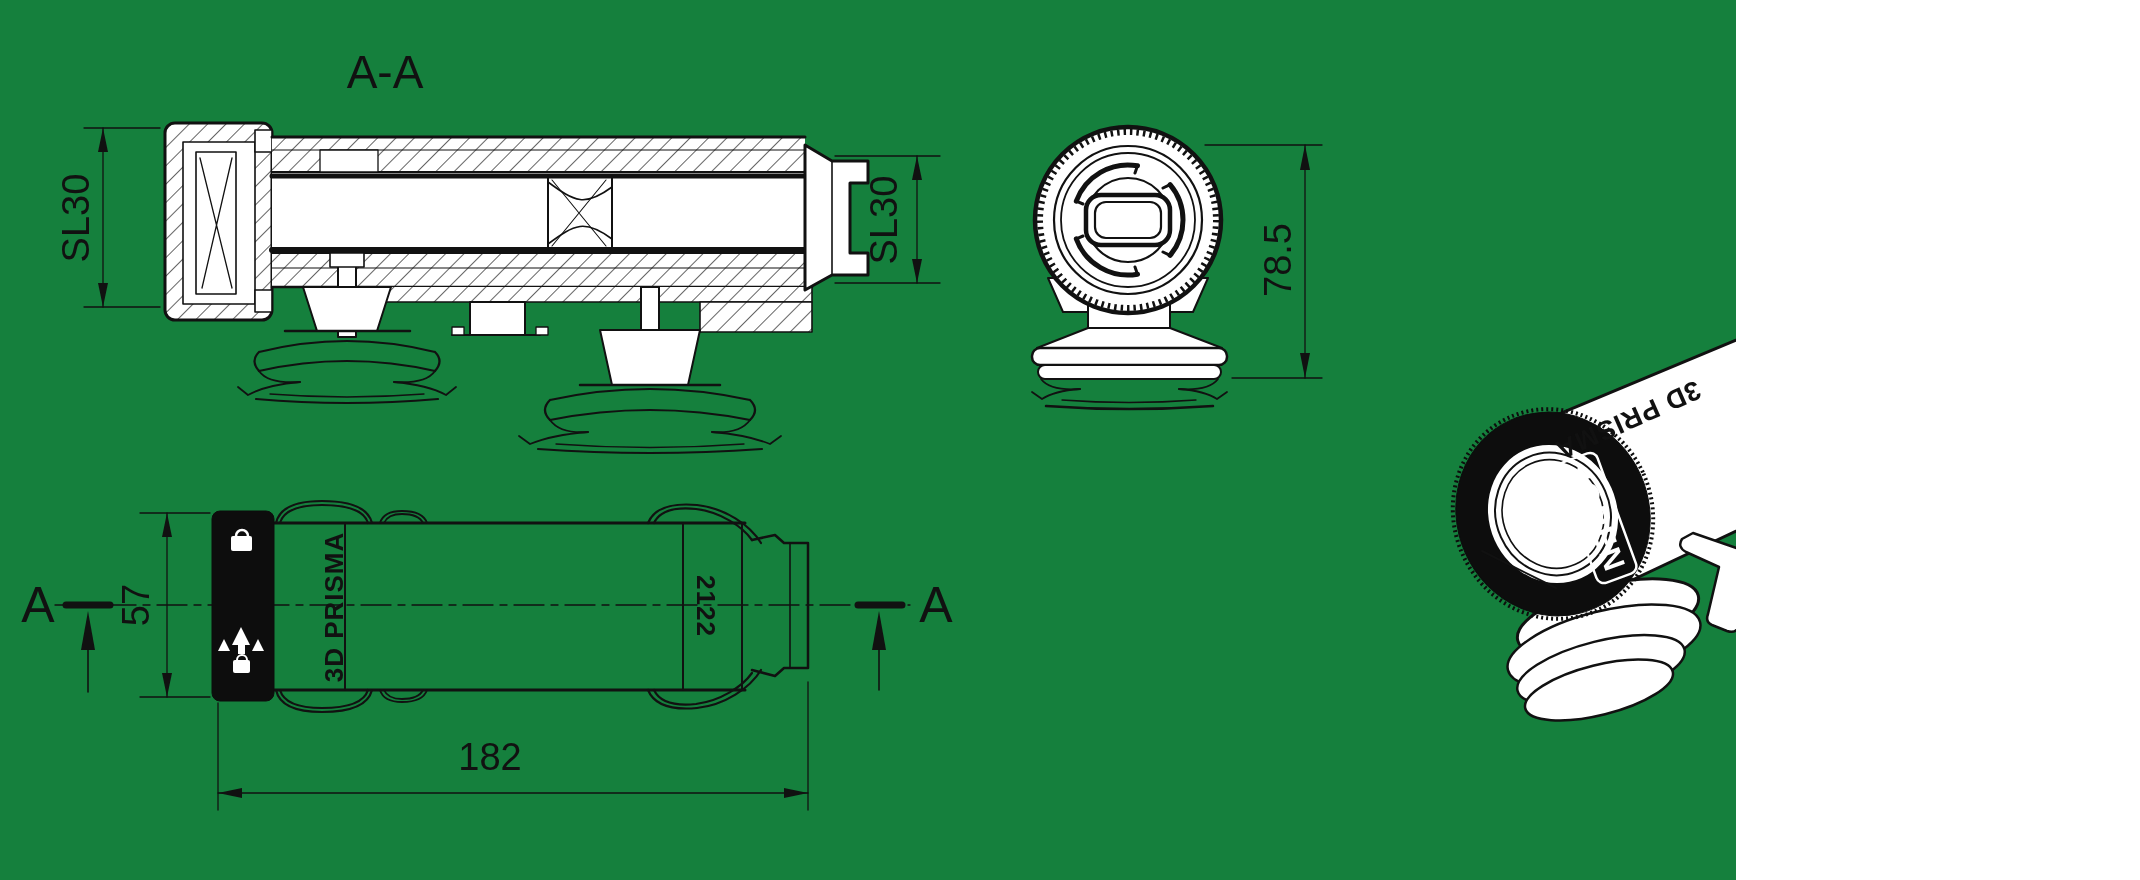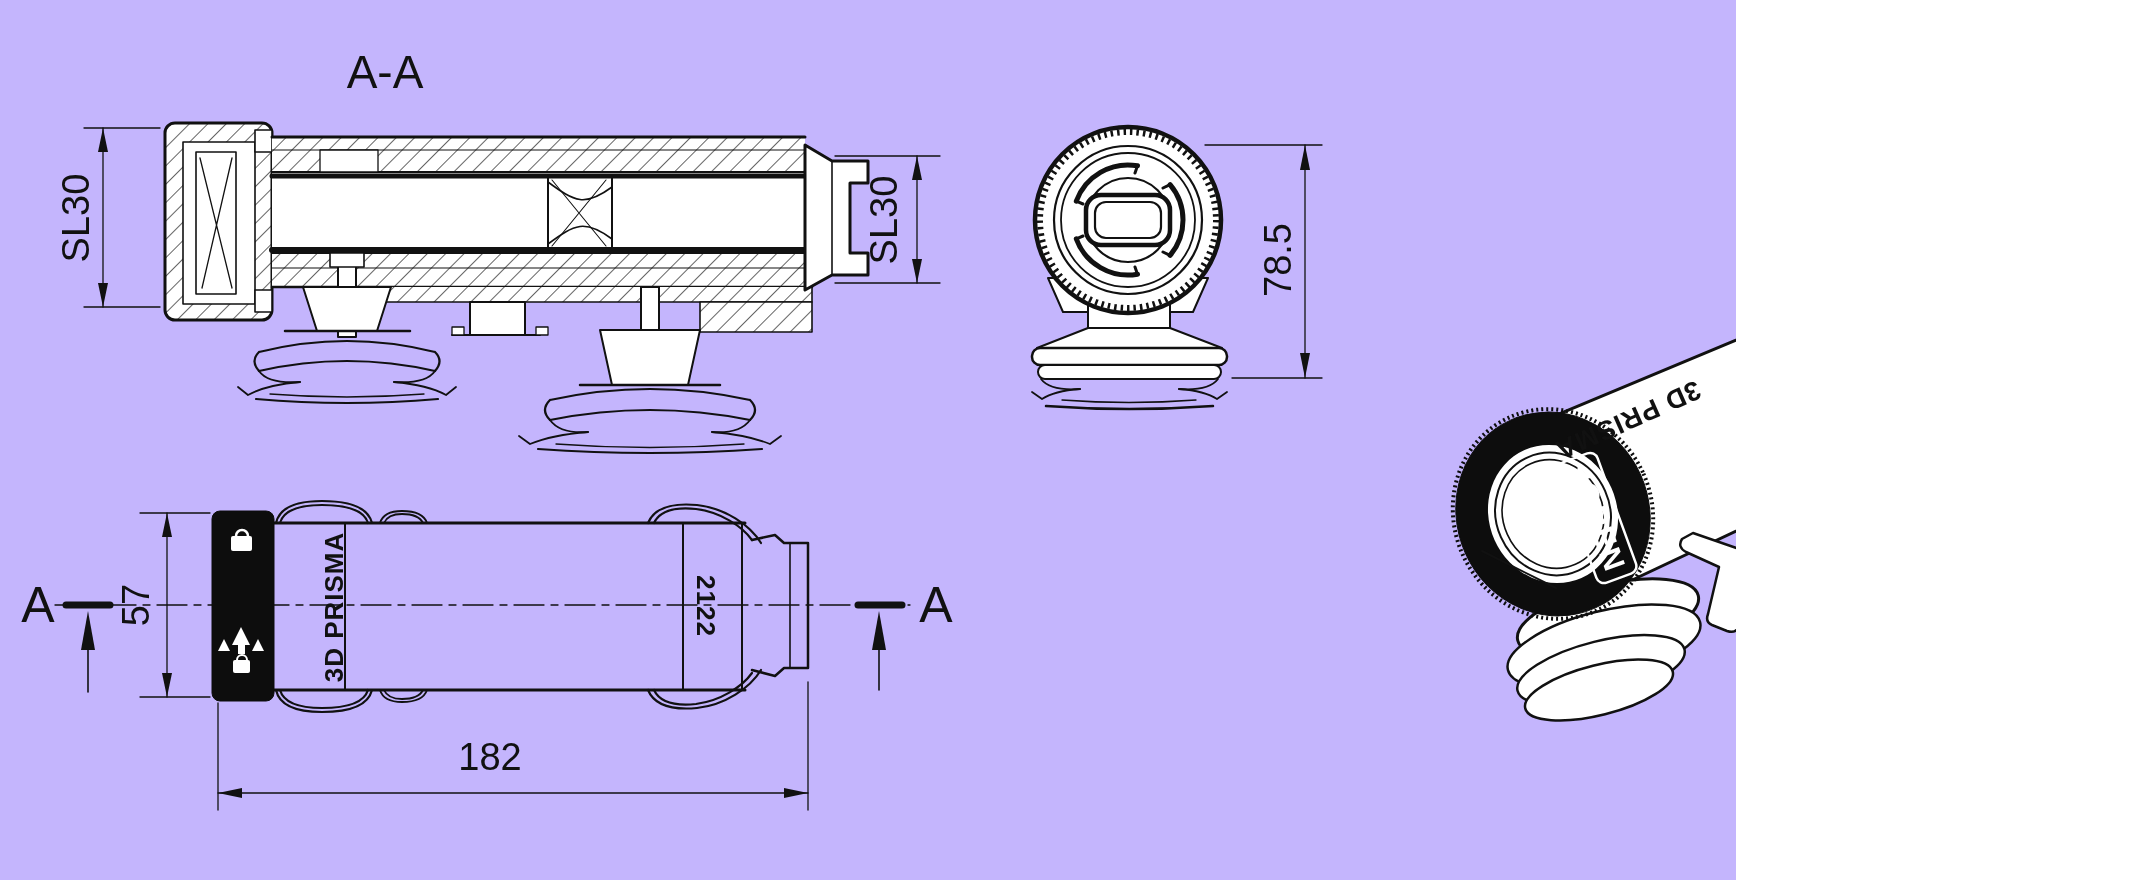--- a/index.html
+++ b/index.html
@@ -1,16 +1,16 @@
 <!DOCTYPE html>
 <html><head>
 <meta charset="utf-8">
 <style>
   html,body{margin:0;padding:0;background:#ffffff;}
-  #stage{position:relative;width:1736px;height:880px;background:#c4b5fd;overflow:hidden;text-align:right;}
+  #stage{position:relative;width:1736px;height:880px;background:#15803d;overflow:hidden;text-align:right;}
   svg{display:block;}
   .ln{stroke:#111;fill:none;stroke-linecap:round;stroke-linejoin:round;}
   .s1{stroke-width:1.1}.s13{stroke-width:1.3}.s16{stroke-width:1.6}.s18{stroke-width:1.8}
   .s2{stroke-width:2}.s22{stroke-width:2.2}.s25{stroke-width:2.5}.s3{stroke-width:3}
   .s45{stroke-width:4.5}.s5{stroke-width:5}.s6{stroke-width:6}.s7{stroke-width:7}
   .w{fill:#ffffff;}
   .fillb{fill:#111;stroke:none;}
   .fillw{fill:#fff;stroke:none;}
   .hatched{fill:url(#hatch);stroke:none;}
   .band{fill:#0d0d0d;stroke:#0d0d0d;stroke-width:1;}

